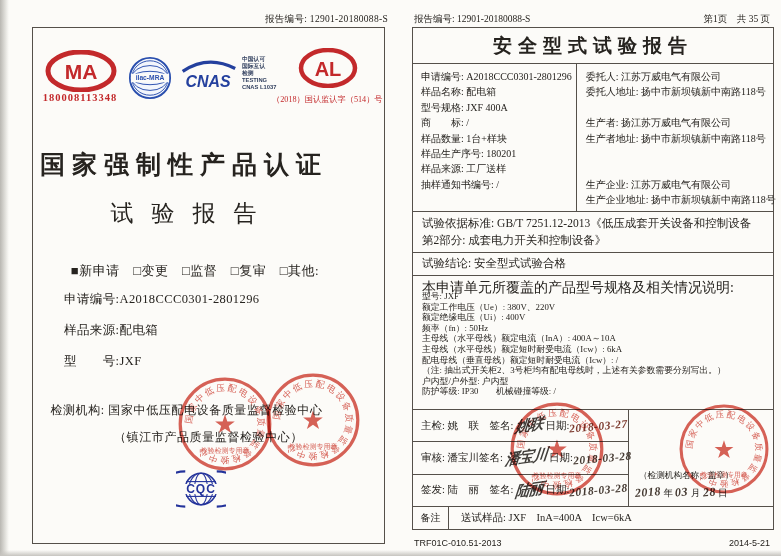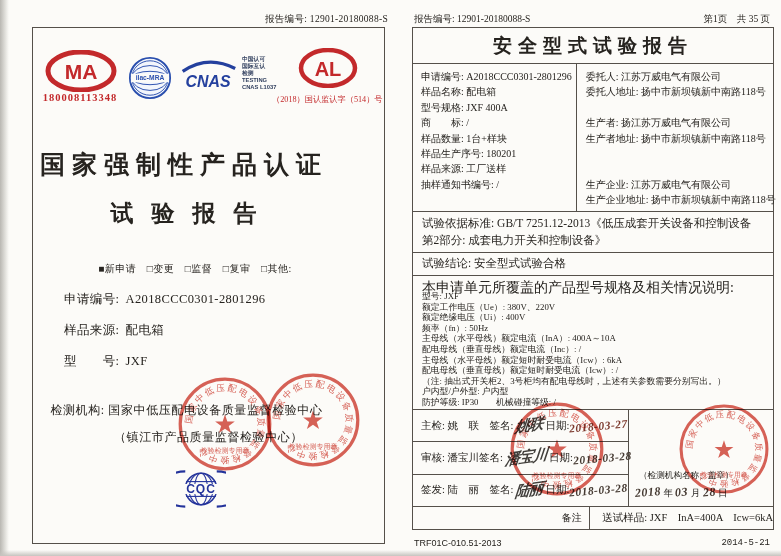--- a/index.html
+++ b/index.html
@@ -21,24 +21,24 @@
   .lp-report-no{top:13px;left:238px;width:150px;text-align:right;font-size:9.5px;letter-spacing:.3px;}
   .lp-border{left:32px;top:27px;width:353px;height:517px;border:1.5px solid var(--line);}
   .cma-logo{left:44px;top:50px;}
   .cma-number{left:38px;top:92px;width:84px;text-align:center;color:var(--red);font-size:10.5px;letter-spacing:1px;font-weight:bold;}
   .ilac-logo{left:128px;top:56px;}
   .cnas-logo{left:178px;top:60px;}
   .cnas-text{left:242px;top:56px;font-size:5.8px;line-height:7px;color:#32405f;font-family:"Liberation Sans",sans-serif;font-weight:bold;}
   .cal-logo{left:298px;top:48px;}
   .cal-caption{left:272px;top:94px;width:110px;text-align:center;color:var(--red);font-size:8.2px;white-space:nowrap;}
   .lp-title1{left:32px;top:148px;width:304px;text-align:center;font-size:25px;font-weight:600;letter-spacing:7px;}
-  .lp-title2{left:32px;top:198px;width:321px;text-align:center;font-size:23px;font-weight:700;letter-spacing:18px;}
-  .lp-checkline{left:32px;top:262px;width:326px;text-align:center;font-size:10px;letter-spacing:.5px;}
+  .lp-title2{left:32px;top:198px;width:321px;text-align:center;font-size:23px;font-weight:400;letter-spacing:18px;}
+  .lp-checkline{left:32px;top:262px;width:326px;text-align:center;font-size:13px;letter-spacing:.5px;}
   .lp-field{left:64px;font-size:12.5px;letter-spacing:.4px;}
-  .lp-field .v{margin-left:6px;}
+  .lp-field .v{margin-left:0;}
   .f1{top:291px;} .f2{top:322px;} .f3{top:353px;}
   .lp-agency1{left:32px;top:402px;width:309px;text-align:center;font-size:12px;letter-spacing:.6px;}
   .lp-agency2{left:32px;top:429px;width:353px;text-align:center;font-size:12px;letter-spacing:.6px;}
   .cqc-logo{left:176px;top:466px;}
 
   
   .stamp{opacity:.8;mix-blend-mode:multiply;pointer-events:none;}
   .st1{left:177px;top:376px;} .st2{left:265px;top:372px;}
   .st3{left:509px;top:401px;} .st4{left:678px;top:403px;}
 
@@ -61,25 +61,25 @@
   .sig-row{flex:1;display:flex;align-items:center;padding-left:8px;font-size:10.5px;white-space:nowrap;}
   .sig-row + .sig-row{border-top:1.5px solid var(--line);}
   .sig-role{width:76px;}
   .script{display:inline-block;font-style:italic;font-weight:700;font-size:15px;color:#33302c;transform:rotate(-8deg) skewX(-14deg);margin:0 2px;letter-spacing:-1px;opacity:.92;}
   .hw{display:inline-block;font-style:italic;font-weight:700;color:#453a32;transform:rotate(-5deg);font-size:11.5px;letter-spacing:.5px;}
   .hw-red{color:#7c3a2e;}
   .sig-stamp-col{flex:1;position:relative;}
   .stamp-caption{position:absolute;left:10px;bottom:24px;font-size:8.6px;white-space:nowrap;}
   .stamp-date{position:absolute;left:6px;bottom:6px;font-size:9.5px;white-space:nowrap;}
   .stamp-date .hw{font-size:12px;}
-  .remark-row{flex:1;display:flex;justify-content:flex-end;}
+  .remark-row{flex:1;display:flex;}
   .remark-label{width:36px;border-right:1.5px solid var(--line);display:flex;align-items:center;justify-content:center;font-size:10px;}
   .remark-text{display:flex;align-items:center;padding-left:12px;font-size:10.5px;white-space:pre;}
   .rp-footer-left{left:414px;top:538px;font-size:9px;font-family:"Liberation Sans",sans-serif;}
-  .rp-footer-right{top:538px;right:11px;font-size:9px;font-family:Liberation Mono, monospace;}
+  .rp-footer-right{top:538px;right:11px;font-size:9px;font-family:Liberation Sans, sans-serif;}
 </style>
 </head>
 <body>
 
 <div id="canvas">
   <div class="abs edge-left"></div>
   <div class="abs edge-bottom"></div>
 
   <div class="abs lp-report-no">报告编号: 12901-20180088-S</div>
   <div class="abs lp-border"></div>
@@ -180,21 +180,20 @@
     <div class="standard-row">试验依据标准: GB/T 7251.12-2013《低压成套开关设备和控制设备 第2部分: 成套电力开关和控制设备》</div>
     <div class="conclusion-row">试验结论:  安全型式试验合格</div>
 
     <div class="coverage-row">
       <div class="cov-title">本申请单元所覆盖的产品型号规格及相关情况说明:</div>
       <div class="cov-line">型号: JXF</div>
       <div class="cov-line">额定工作电压（Ue）: 380V、220V</div>
       <div class="cov-line">额定绝缘电压（Ui）: 400V</div>
       <div class="cov-line">频率（fn）: 50Hz</div>
       <div class="cov-line">主母线（水平母线）额定电流（InA）: 400A～10A</div>
-      <div class="cov-line">配电母线（垂直母线）额定电流（Inc）: /</div>
       <div class="cov-line">主母线（水平母线）额定短时耐受电流（Icw）: 6kA</div>
       <div class="cov-line">配电母线（垂直母线）额定短时耐受电流（Icw）: /</div>
       <div class="cov-line">（注: 抽出式开关柜2、3号柜均有配电母线时，上述有关参数需要分别写出。）</div>
       <div class="cov-line">户内型/户外型: 户内型</div>
       <div class="cov-line">防护等级: IP30　　机械碰撞等级: /</div>
     </div>
 
     <div class="sig-section">
       <div class="sig-left">
         <div class="sig-row">

